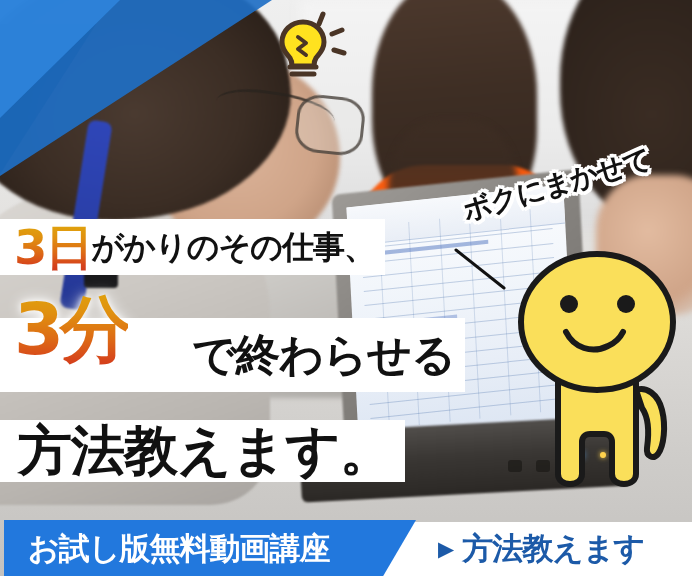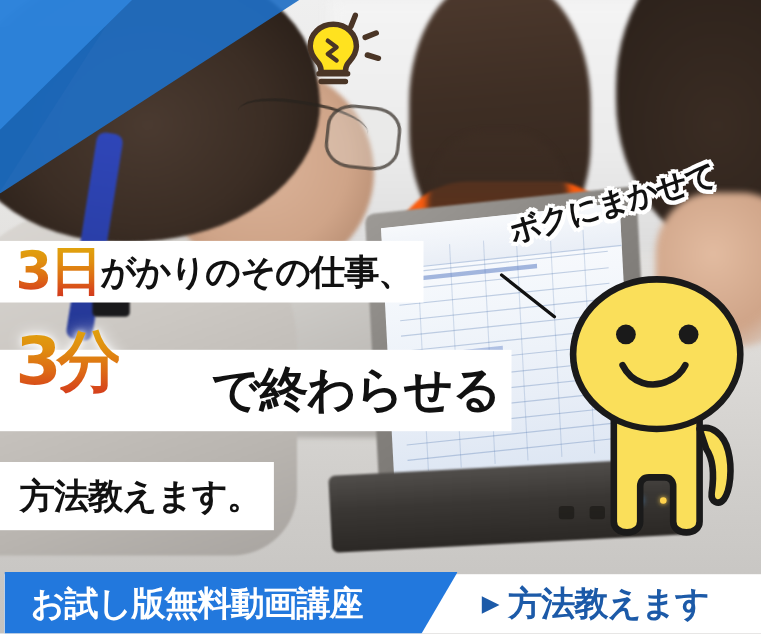--- a/index.html
+++ b/index.html
@@ -206,35 +206,35 @@
   .band3{left:0;top:420px;height:62px;padding:0 12px 0 18px;}
 
   .jp{
     font-family:"DejaVu Sans","Liberation Sans",sans-serif;
     font-weight:bold;
     color:#111111;
     letter-spacing:-1px;
   }
   .t1{font-size:32px;line-height:44px;}
   .t2{font-size:44px;line-height:58px;}
-  .t3{font-size:32px;line-height:50px;}
+  .t3{font-size:54px;line-height:50px;}
 
   
   .num{
     font-family:"DejaVu Sans","Liberation Sans",sans-serif;
     font-weight:bold;
     background-image:linear-gradient(180deg,#e0a60c 0%,#e08f10 32%,#dd6a15 62%,#d6431b 88%,#cf3a1c 100%);
     -webkit-background-clip:text;
     background-clip:text;
     color:transparent;
     -webkit-text-fill-color:transparent;
   }
   .num1{font-size:48px;line-height:48px;letter-spacing:-2px;}
   .num2{
-    font-size:60px;line-height:74px;letter-spacing:-4px;
+    font-size:72px;line-height:74px;letter-spacing:-4px;
     position:relative;top:-4px;
     text-shadow:0 0 0 rgba(0,0,0,0);
   }
   .num2wrap{
     position:absolute;left:14px;top:296px;
     filter:drop-shadow(0 0 3px rgba(255,255,255,.95))
            drop-shadow(0 0 7px rgba(255,255,255,.85));
   }
 
   

